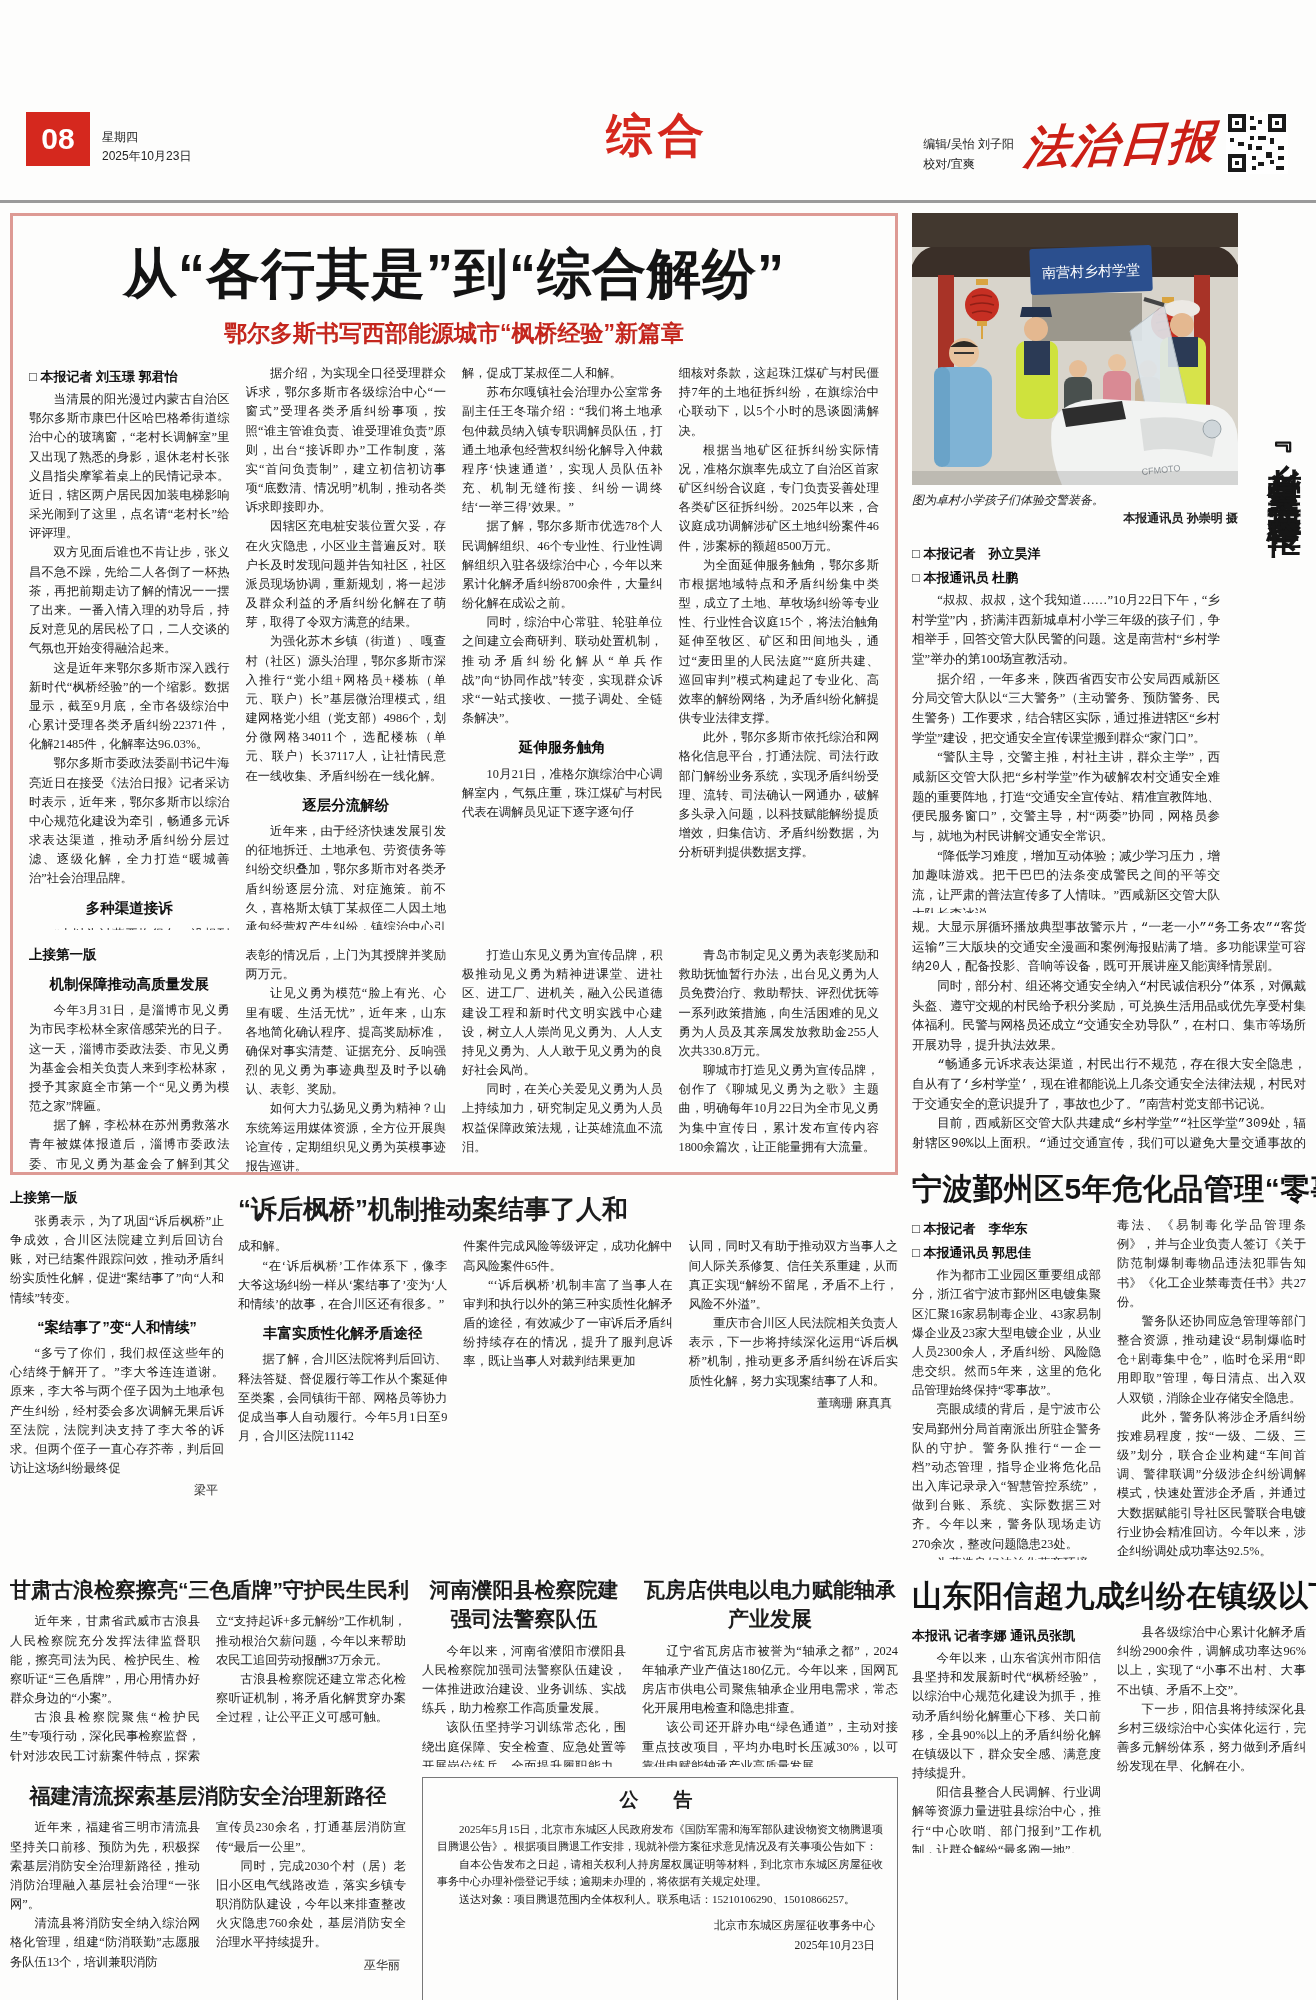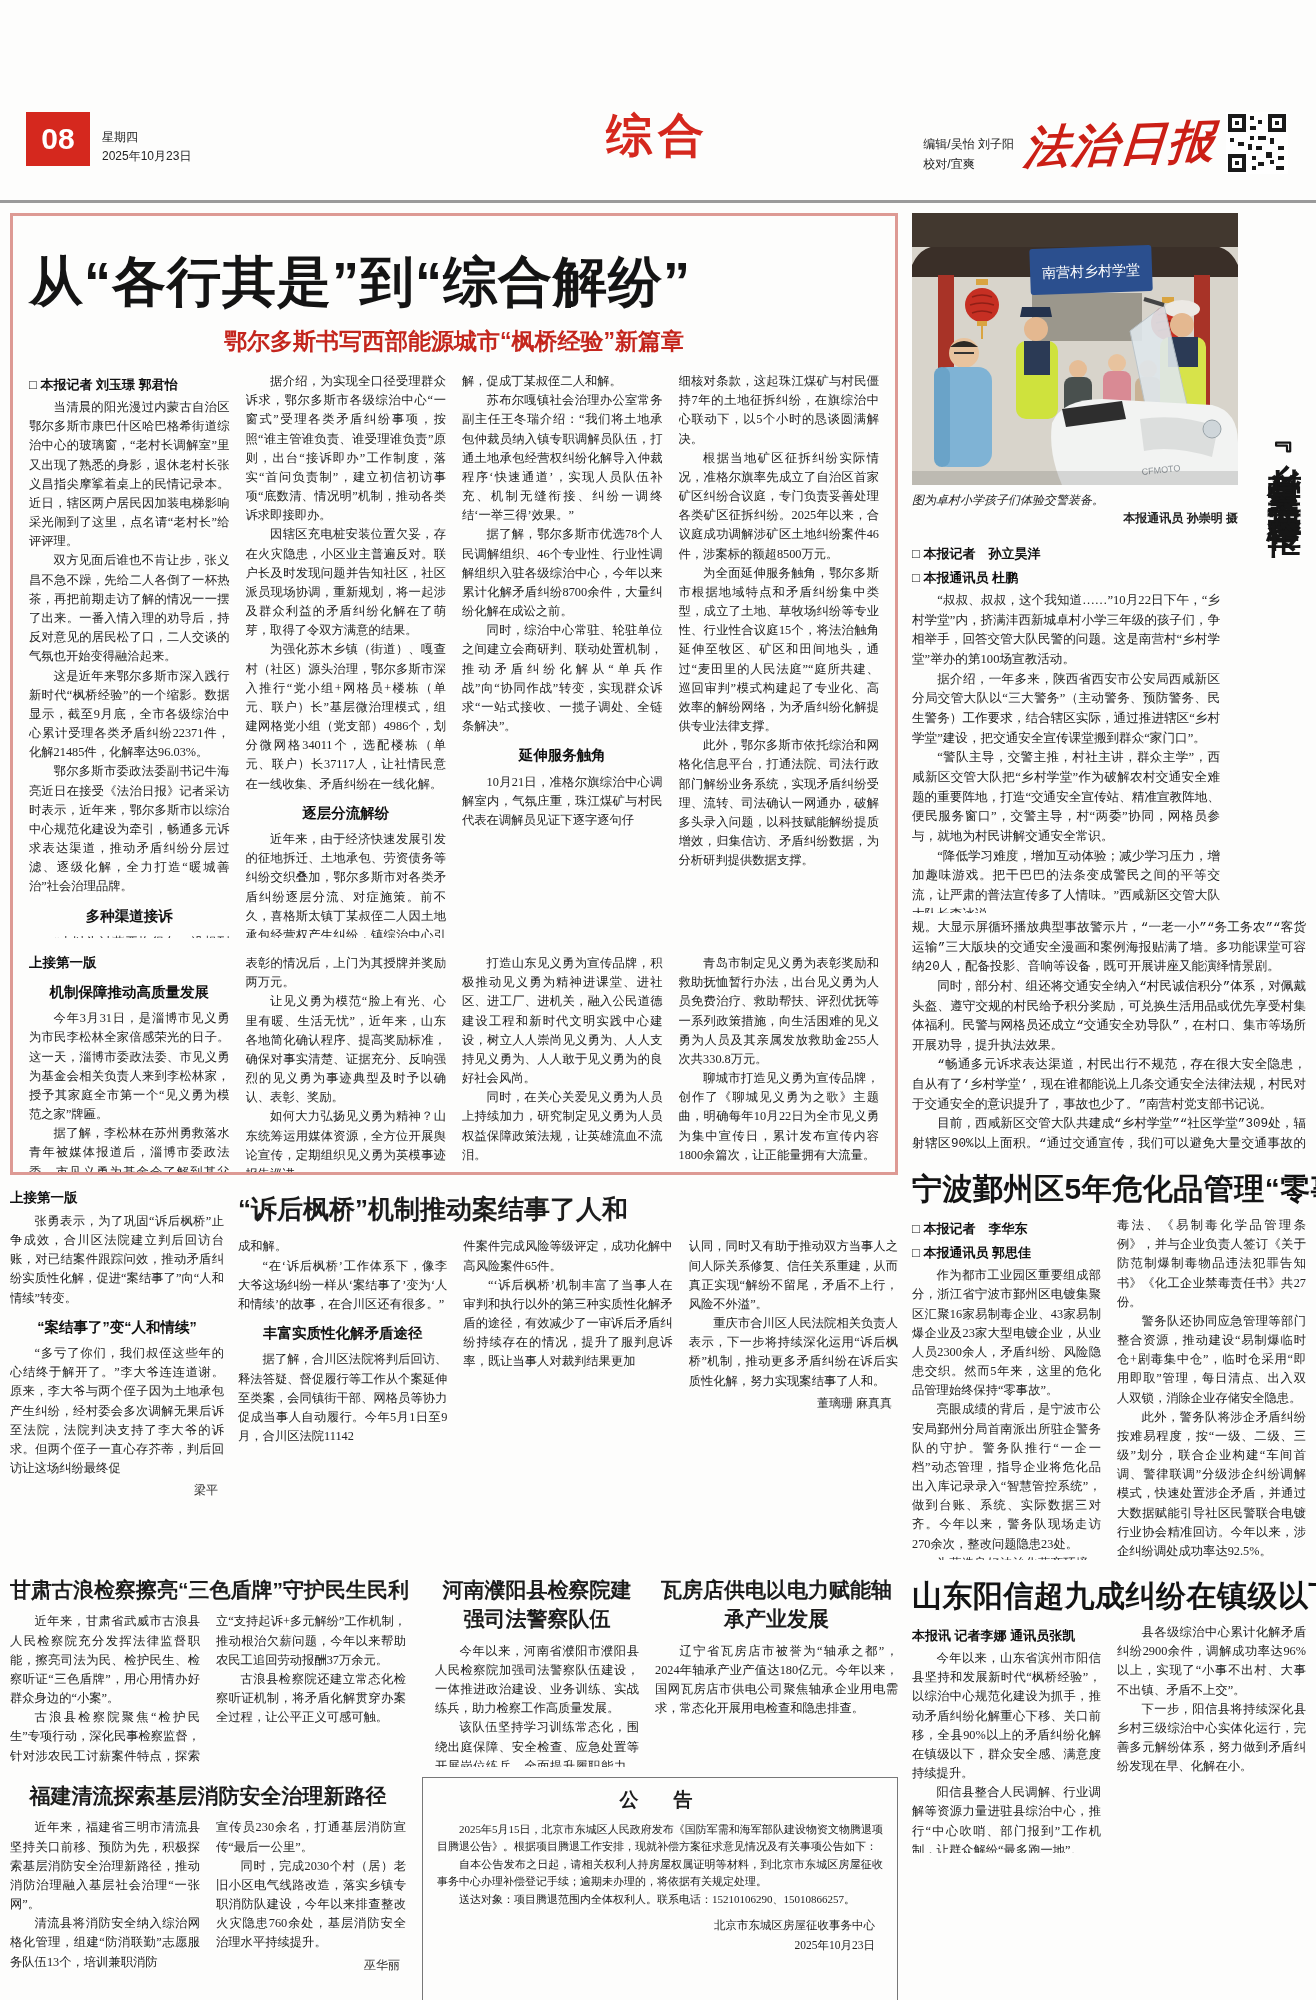--- a/index.html
+++ b/index.html
@@ -21,22 +21,22 @@
     transform:skewX(-6deg) rotate(-2deg); letter-spacing:2px; margin-top:8px; white-space:nowrap; }
   .toprule { height:3px; background:#9a9a9a; margin:0 0 6px 0; }
 
   
   .content { display:flex; gap:14px; padding:4px 10px 0 10px; }
   .master-left { width:888px; flex:none; }
   .master-right { flex:1; min-width:0; }
 
   
   .redbox { border:3px solid #dd9a94; padding:14px 16px 10px 16px; height:962px; overflow:hidden; }
-  .lead-headline { font:bold 54px/1.25 "Liberation Sans","DejaVu Sans",sans-serif;
-    color:#141414; letter-spacing:1px; margin-top:18px; }
+  .lead-headline { text-align:center; font:bold 54px/1.25 "Liberation Sans","DejaVu Sans",sans-serif;
+    color:#141414; letter-spacing:1px; margin-top:10px; }
   .lead-subhead { text-align:center; font:bold 23px/1.5 "Liberation Sans","DejaVu Sans",sans-serif;
     color:#c4261d; margin:8px 0 14px 0; }
   .cols4 { display:flex; gap:16px; }
   .cols4 .col { flex:1; min-width:0; height:566px; overflow:hidden; }
   .cols4.lower { margin-top:16px; }
   .cols4.lower .col { height:238px; }
 
   
   .para { font-size:12.3px; line-height:1.56; text-align:justify; text-indent:2em; color:#222; }
   .para.cont { text-indent:0; }
@@ -73,21 +73,21 @@
   .sfq-main { flex:1; min-width:0; }
   .sfq-headline { font:bold 26px/1.4 "Liberation Sans","DejaVu Sans",sans-serif; margin:2px 0 10px 0; }
   .cols3 { display:flex; gap:16px; }
   .cols3 .col { flex:1; min-width:0; height:312px; overflow:hidden; }
 
   .rowB { display:flex; gap:16px; margin-top:10px; height:196px; overflow:hidden; }
   .rowC { display:flex; gap:16px; margin-top:10px; height:258px; overflow:hidden; }
   .miniart h3 { font:bold 21px/1.4 "Liberation Sans","DejaVu Sans",sans-serif; text-align:center;
     margin:4px 0 8px 0; white-space:nowrap; }
   .b-gansu { width:396px; flex:none; }
-  .b-henan { width:204px; flex:none;margin-left:13px; }
+  .b-henan { width:204px; flex:none; }
   .b-wfd { flex:1; min-width:0; }
   .b-fujian { width:396px; flex:none; }
 
   .notice { flex:1; min-width:0; border:1px solid #777; padding:8px 14px 6px 14px; overflow:hidden; }
   .notice h3 { text-align:center; font:bold 19px/1.5 "Liberation Sans","DejaVu Sans",sans-serif; letter-spacing:8px; margin-bottom:6px; }
   .notice .para { font-size:11px; line-height:1.6; }
   .notice-foot { margin-top:8px; text-align:right; font-size:11.5px; line-height:1.7; padding-right:8px; }
 </style>
 </head>
 <body>
@@ -254,20 +254,21 @@
           <h3 style="white-space:normal;">河南濮阳县检察院建强司法警察队伍</h3>
           <div>
               <p class="para">今年以来，河南省濮阳市濮阳县人民检察院加强司法警察队伍建设，一体推进政治建设、业务训练、实战练兵，助力检察工作高质量发展。</p>
               <p class="para">该队伍坚持学习训练常态化，围绕出庭保障、安全检查、应急处置等开展岗位练兵，全面提升履职能力，为检察办案提供有力保障。</p>
             </div>
         </div>
         <div class="miniart b-wfd">
           <h3 style="white-space:normal;">瓦房店供电以电力赋能轴承产业发展</h3>
           <div>
               <p class="para">辽宁省瓦房店市被誉为“轴承之都”，2024年轴承产业产值达180亿元。今年以来，国网瓦房店市供电公司聚焦轴承企业用电需求，常态化开展用电检查和隐患排查。</p>
+              <p class="para">该公司还开辟办电“绿色通道”，主动对接重点技改项目，平均办电时长压减30%，以可靠供电赋能轴承产业高质量发展。</p>
             </div>
         </div>
       </div>
 
       <div class="rowC">
         <div class="miniart b-fujian">
           <h3>福建清流探索基层消防安全治理新路径</h3>
           <div class="cols2">
             <div class="col">
                 <p class="para">近年来，福建省三明市清流县坚持关口前移、预防为先，积极探索基层消防安全治理新路径，推动消防治理融入基层社会治理“一张网”。</p>

